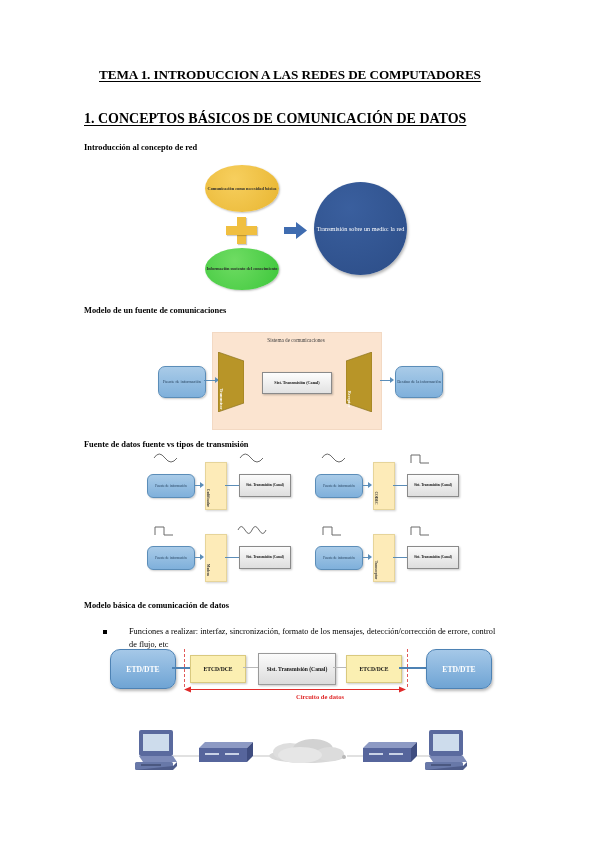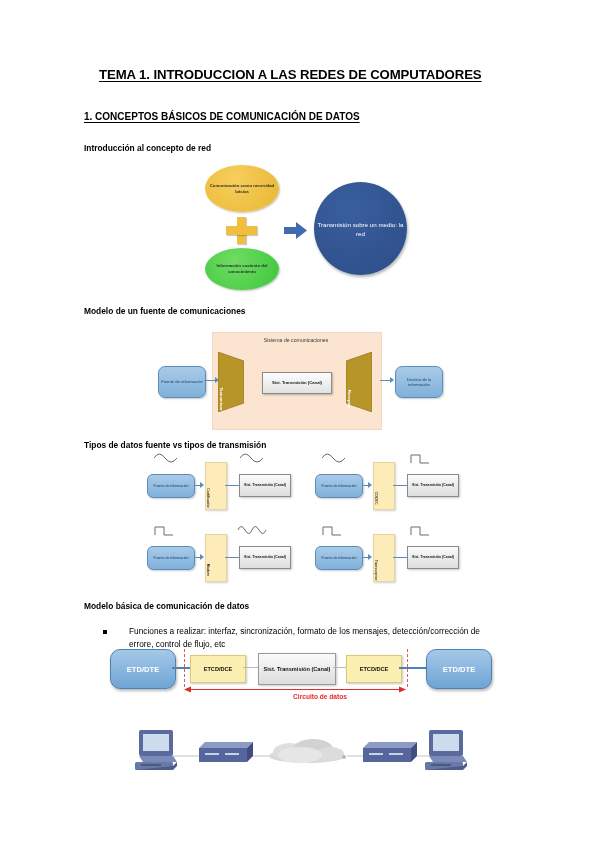--- a/index.html
+++ b/index.html
@@ -1,31 +1,31 @@
 <!DOCTYPE html>
 <html><head>
 <meta charset="utf-8">
 <style>
   html,body{margin:0;padding:0;}
   body{
     width:599px;height:848px;background:#ffffff;
     font-family:"Liberation Sans", sans-serif;
     color:#000;overflow:hidden;position:relative;
   }
-  .page{position:relative;width:505px;height:848px;padding:0;box-sizing:border-box;}
+  .page{position:relative;width:505px;height:848px;padding:0;box-sizing:border-box;font-family:Liberation Serif, serif;}
 
   
   .h-title{
     position:absolute;left:99px;top:67px;width:420px;
     font-size:13.2px;font-weight:bold;letter-spacing:-0.1px;
     text-decoration:underline;text-underline-offset:2px;
   }
   .h-sub{
     position:absolute;left:84px;top:111px;
-    font-size:10px;font-weight:bold;
+    font-size:14px;font-weight:bold;
     text-decoration:underline;text-underline-offset:2px;
   }
   .h-lead{position:absolute;left:84px;font-size:8.4px;font-weight:bold;}
   #lead1{top:143px;}
   #lead2{top:306px;}
   #lead3{top:440px;}
   #lead4{top:601px;}
 
   .bullet-row{position:absolute;left:103px;top:625px;width:400px;display:flex;gap:22px;}
   .bullet-sq{width:4px;height:4px;background:#000;margin-top:5px;flex:0 0 auto;}
@@ -166,21 +166,21 @@
 </style>
 </head>
 <body>
 
 <div class="page">
 
   <div class="h-title">TEMA 1. INTRODUCCION A LAS REDES DE COMPUTADORES</div>
   <div class="h-sub">1. CONCEPTOS BÁSICOS DE COMUNICACIÓN DE DATOS</div>
   <div class="h-lead" id="lead1">Introducción al concepto de red</div>
   <div class="h-lead" id="lead2">Modelo de un fuente de comunicaciones</div>
-  <div class="h-lead" id="lead3">Tipos de datos fuente vs tipos de transmisión</div>
+  <div class="h-lead" id="lead3">Fuente de datos fuente vs tipos de transmisión</div>
   <div class="h-lead" id="lead4">Modelo básica de comunicación  de datos</div>
 
   <div class="bullet-row">
     <div class="bullet-sq"></div>
     <div class="bullet-txt">Funciones a realizar: interfaz, sincronización, formato de los mensajes, detección/corrección de errore, control de flujo, etc</div>
   </div>
 
   <div class="fig1">
     <div class="ell ell-yellow">Comunicación como necesidad básica</div>
     <div class="plus">

